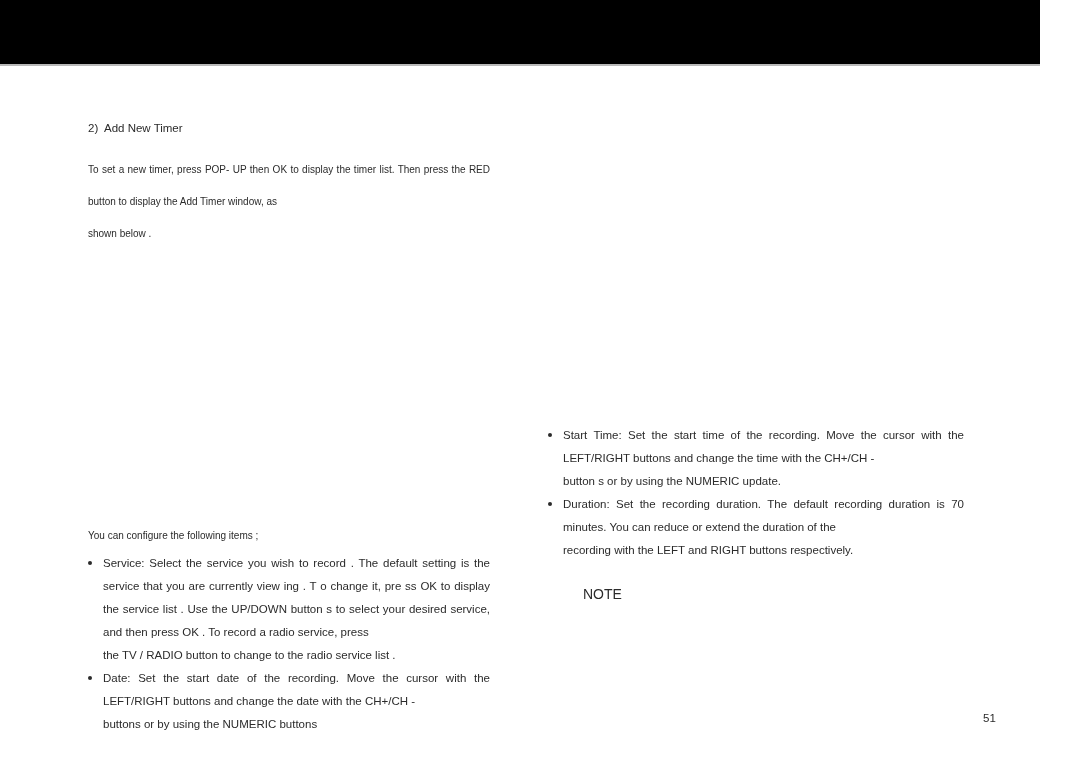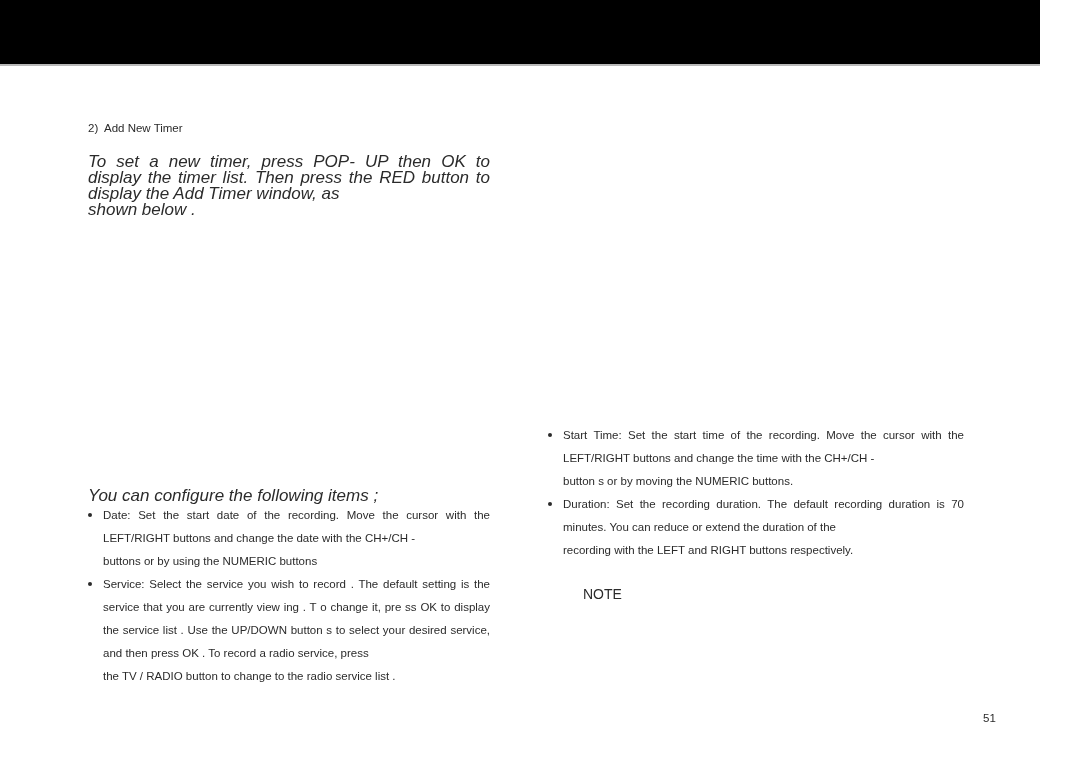--- a/index.html
+++ b/index.html
@@ -58,26 +58,25 @@
   }
 
   
   .section-heading {
     font-size: 11.5px;
     line-height: 16px;
     margin: 0 0 18px 0;
     white-space: pre;
   }
   .para {
-    font-size: 17px;
-    line-height: 16px;
+    font-size: 10px;
+    line-height: 32px;
     margin: 0;
     text-align: justify;
     text-justify: inter-word;
-    font-style: italic;
   }
   .para.lead {
     margin-bottom: 17px;
   }
   .para .lastline {
     display: block;
     text-align: left;
   }
 
   
@@ -160,37 +159,37 @@
     <span class="lastline">shown below  .</span>
   </p>
 
   <div id="figure-area"></div>
 
   <p class="para" style="margin-top:270px;">You can configure the following items           ;</p>
 
   <ul class="bullet-list">
     <li class="bullet-item">
       <span class="dot"></span>
+      <span>Service: Select the service you wish to record         .   The default   setting  is the service that you are        currently view  ing .  T o change it, pre    ss OK  to display  the  service      list .   Use  the  UP/DOWN     button s to select your desired service, and then        press  OK .   To record a radio service, press</span>
+      <span class="tail">the  TV /  RADIO    button to change      to the radio service list     .</span>
+    </li>
+    <li class="bullet-item">
+      <span class="dot"></span>
       <span>Date: Set the start date of the          recording.    Move  the  cursor with the LEFT/RIGHT      buttons  and  change       the   date  with    the   CH+/CH   -</span>
       <span class="tail">buttons  or by using   the  NUMERIC   buttons</span>
     </li>
-    <li class="bullet-item">
-      <span class="dot"></span>
-      <span>Service: Select the service you wish to record         .   The default   setting  is the service that you are        currently view  ing .  T o change it, pre    ss OK  to display  the  service      list .   Use  the  UP/DOWN     button s to select your desired service, and then        press  OK .   To record a radio service, press</span>
-      <span class="tail">the  TV /  RADIO    button to change      to the radio service list     .</span>
-    </li>
   </ul>
 </div>
 
 <div id="right-column">
   <ul class="bullet-list">
     <li class="bullet-item">
       <span class="dot"></span>
       <span>Start  Time: Set the start time of the recording.           Move  the  cursor with the  LEFT/RIGHT     buttons and change the      time with the    CH+/CH   -</span>
-      <span class="tail">button  s or by moving   the  NUMERIC   buttons.</span>
+      <span class="tail">button  s or by using   the  NUMERIC   update.</span>
     </li>
     <li class="bullet-item">
       <span class="dot"></span>
       <span>Duration: Set the recording duration.          The default   recording duration is  70   minutes.     You  can  reduce  or  extend  the  duration  of  the</span>
       <span class="tail">recording with    the LEFT and RIGHT   buttons respectively.</span>
     </li>
   </ul>
 </div>
 
 <div id="note-block">

